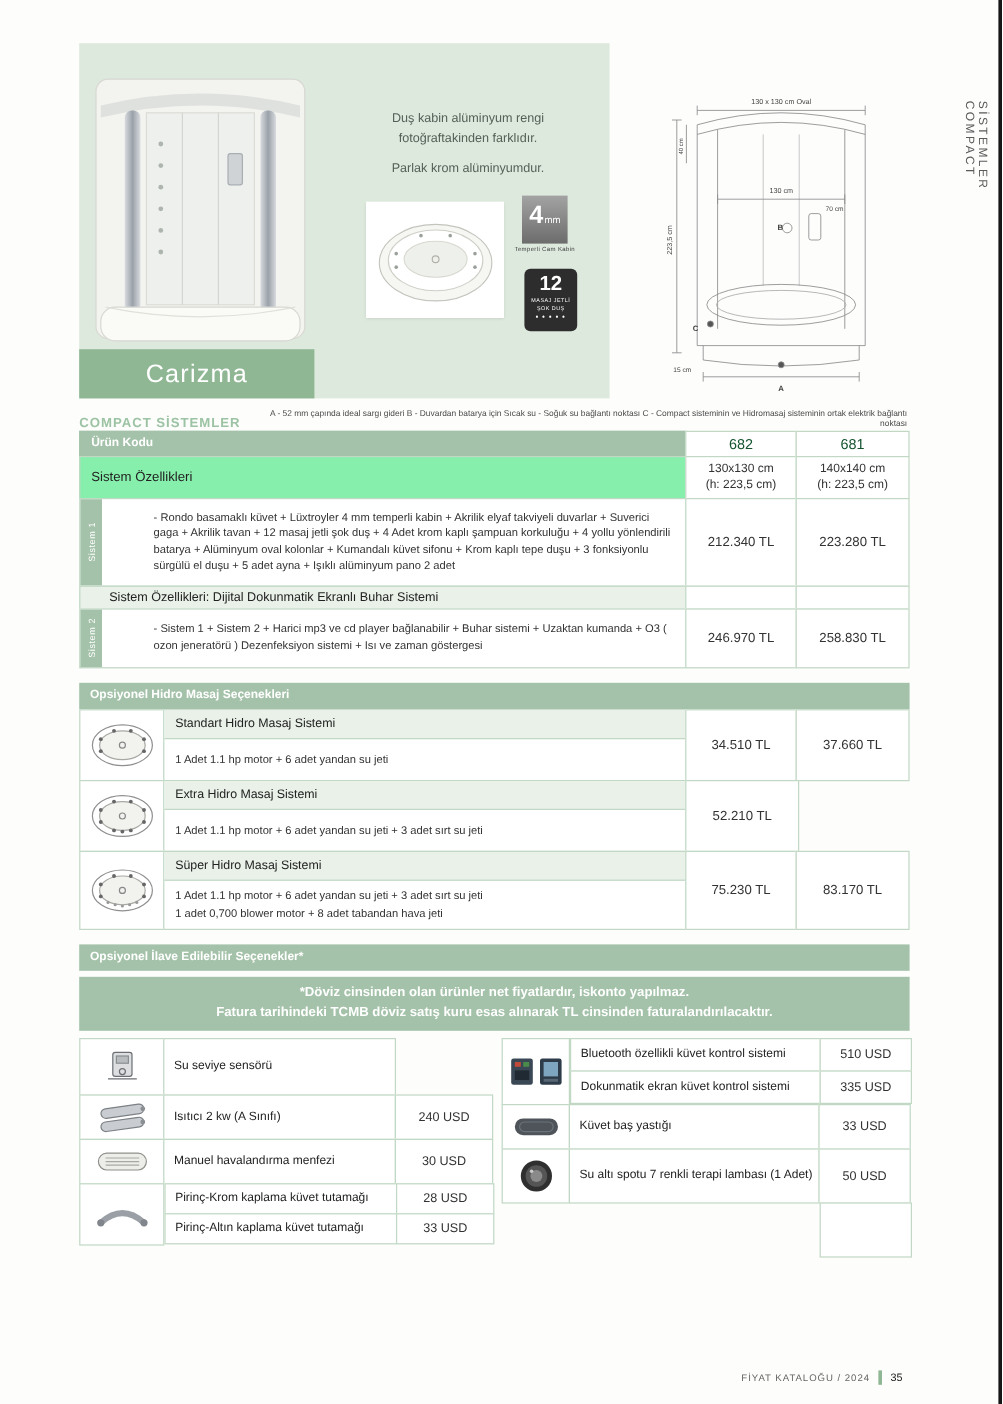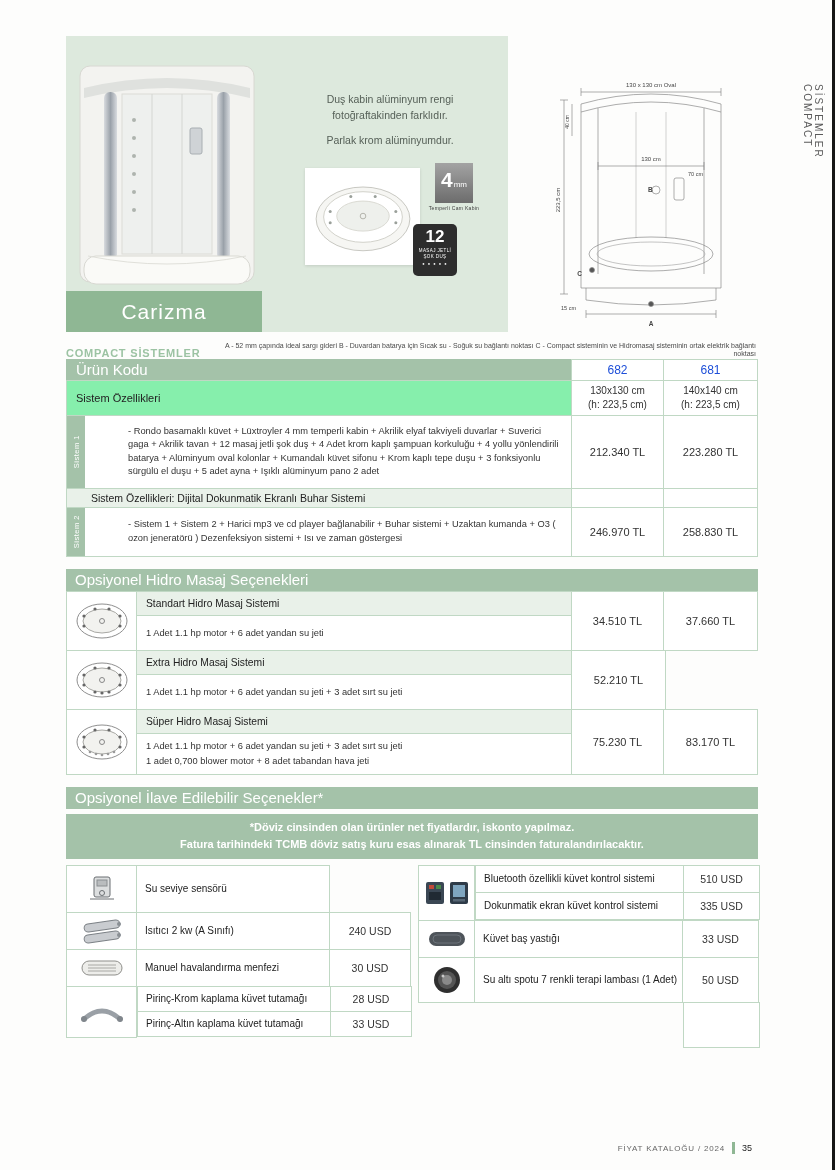--- a/index.html
+++ b/index.html
@@ -16,21 +16,21 @@
               font-size:10.5px;color:#566058;line-height:1.5;}
   .pn-gap{margin-top:9px;}
   .tub-photo{position:absolute;left:239px;top:132px;width:115px;height:97px;background:#fff;
              box-shadow:0 1px 3px rgba(0,0,0,.12);display:flex;align-items:center;justify-content:center;}
   .badge4{position:absolute;left:357px;top:127px;width:62px;text-align:center;}
   .b4box{width:38px;height:40px;margin:0 auto;background:linear-gradient(#a3a3a3,#6c6c6c);
          color:#fff;display:flex;align-items:baseline;justify-content:center;padding-top:6px;box-sizing:border-box;}
   .b4num{font-size:21px;font-weight:bold;line-height:1;}
   .b4unit{font-size:8px;margin-left:1px;text-align:right;}
   .b4cap{font-size:5px;color:#3c3c3c;margin-top:2px;letter-spacing:.3px;}
-  .badge12{position:absolute;left:347px;top:188px;width:44px;height:52px;background:#2d2d2d;border-radius:5px;
+  .badge12{position:absolute;left:371px;top:188px;width:44px;height:52px;background:#2d2d2d;border-radius:5px;
            color:#fff;text-align:center;padding-top:4px;box-sizing:border-box;}
   .b12num{font-size:17px;font-weight:bold;line-height:1.1;}
   .b12cap{font-size:4.5px;letter-spacing:.4px;line-height:1.3;margin-top:1px;}
   .b12dots{font-size:4px;letter-spacing:1px;margin-top:2px;}
   .title-box{position:absolute;left:0;top:255px;width:196px;height:41px;background:#8fb794;
              display:flex;align-items:center;justify-content:center;color:#fff;font-size:21px;letter-spacing:1px;}
 
   
   .tech{position:absolute;left:536px;top:78px;}
   .tech text{font-family:"Liberation Sans",sans-serif;fill:#444;}
@@ -42,23 +42,23 @@
 
   
   .tbl{margin-left:66px;}
   .r{display:flex;align-items:stretch;}
   .r + .r{margin-top:-1px;}
   .c{border:1px solid #c0d8c4;box-sizing:border-box;background:#fff;}
   .c + .c{margin-left:-1px;}
   .cdesc{width:506px;}
   .c1{width:93px;}
   .c2{width:95px;}
-  .gbar{background:#a4c2a9;border-color:#a4c2a9;color:#fff;font-size:15px;display:flex;align-items:center;padding-left:9px;}
+  .gbar{background:#a4c2a9;border-color:#a4c2a9;color:#fff;font-size:10px;display:flex;align-items:center;padding-left:9px;font-weight:bold;}
   .full{margin-left:66px;width:692px;height:22px;box-sizing:border-box;margin-top:12px;}
-  .code{display:flex;align-items:center;justify-content:center;font-size:12px;color:#1d4ed8;}
+  .code{display:flex;align-items:center;justify-content:center;font-size:12px;color:#14532d;}
   .lightg{background:#86efac;}
   .sizelabel{display:flex;align-items:center;padding-left:9px;font-size:11px;color:#222;}
   .sizecell{display:flex;flex-direction:column;align-items:center;justify-content:center;font-size:10px;line-height:1.4;}
   .price{display:flex;align-items:center;justify-content:center;font-size:11px;color:#333;}
   .sys{display:flex;padding:0;gap:34px;}
   .systab{width:18px;background:#a4c2a9;display:flex;align-items:center;justify-content:center;flex:0 0 18px;}
   .systab span{writing-mode:vertical-rl;transform:rotate(180deg);font-size:7.5px;color:#fff;letter-spacing:.5px;}
   .sysdesc{padding:5px 9px;font-size:9.3px;line-height:1.45;color:#333;display:flex;align-items:center;}
   .subhdr{display:flex;align-items:center;padding-left:24px;font-size:10.5px;color:#222;background:#e9f1e9;}
 

